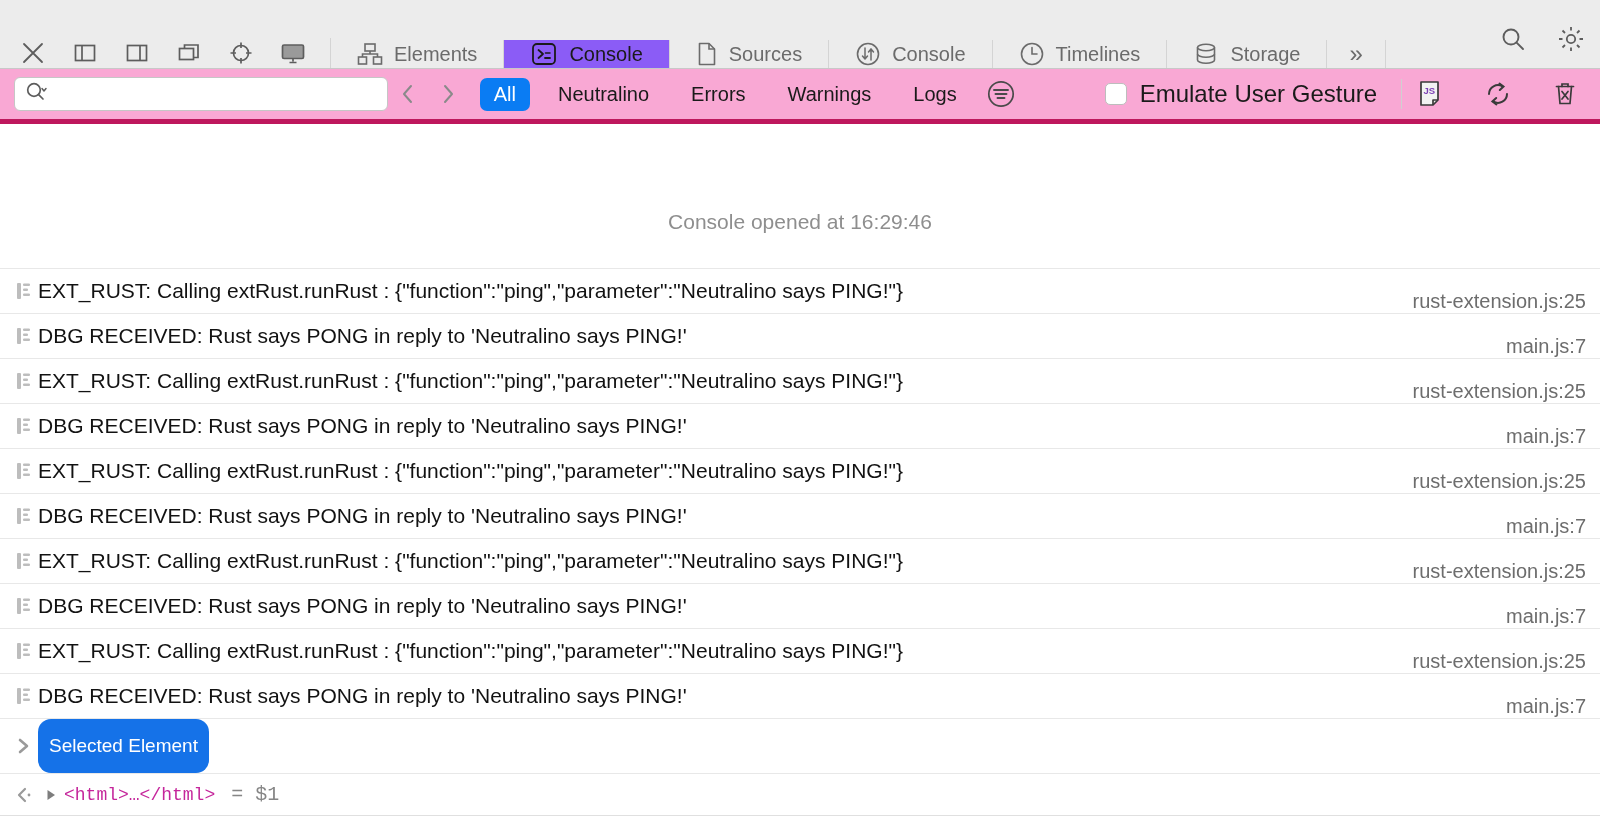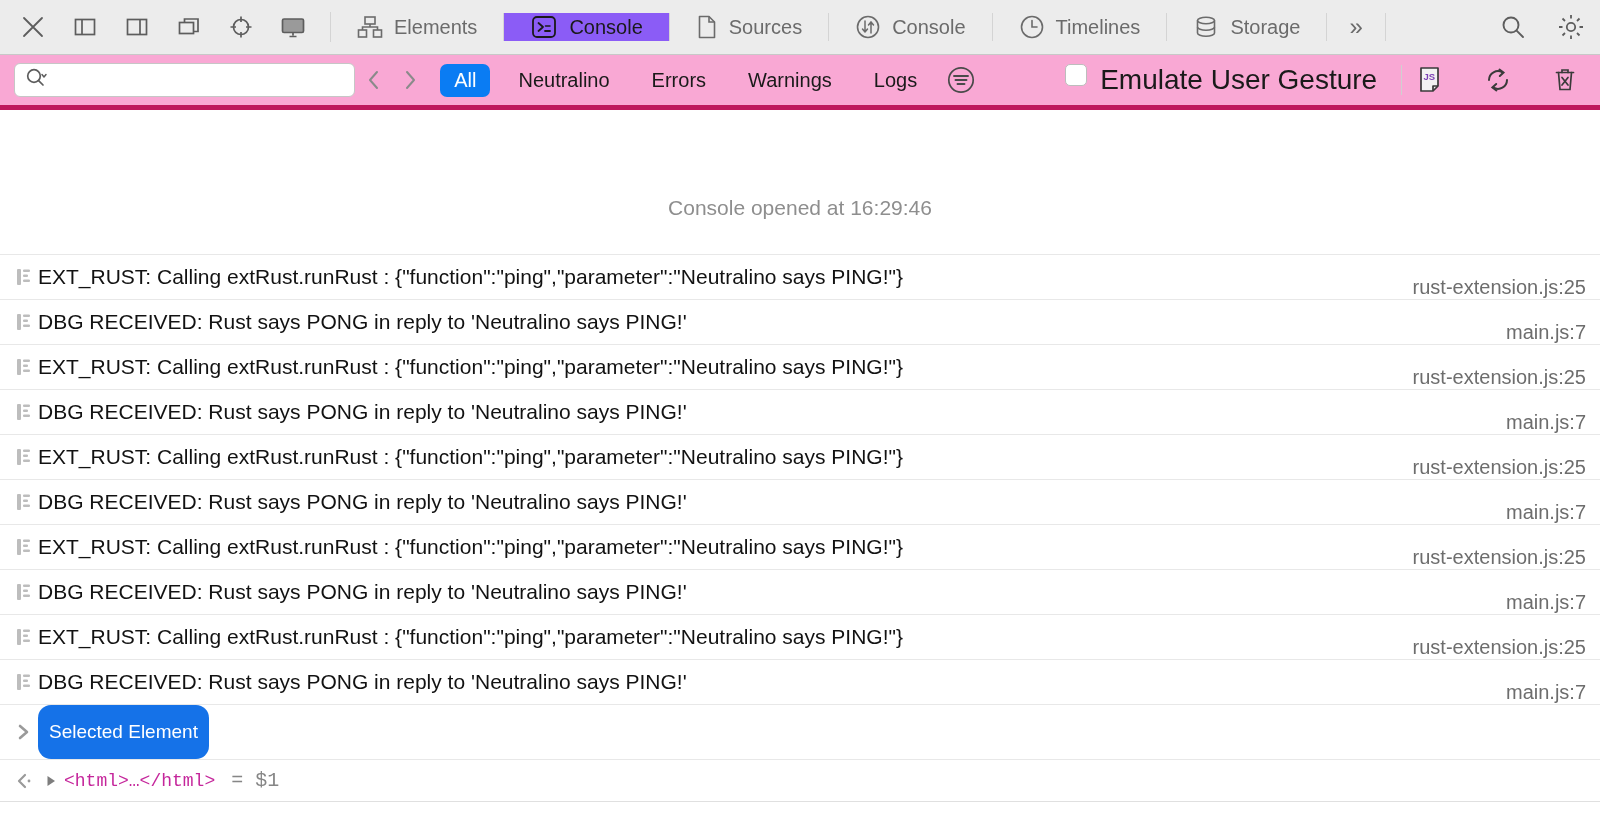--- a/index.html
+++ b/index.html
@@ -6,23 +6,23 @@
   html, body {
     width: 1600px; height: 822px;
     background: #ffffff;
     font-family: "Liberation Sans", sans-serif;
     -webkit-font-smoothing: antialiased;
     overflow: hidden;
   }
 
   
   .toolbar {
-    height: 55px;
+    height: 69px;
     display: flex;
-    align-items: center;
+    align-items: flex-end;
     background: #ececec;
     border-bottom: 1px solid #c8c8c8;
   }
   .tool-left {
     display: flex;
     align-items: center;
     gap: 22px;
     padding: 0 22px 0 18px;
     border-right: 1px solid #d4d4d4;
   }
@@ -93,23 +93,23 @@
     font-size: 20px;
     color: #1a1a1a;
     padding: 5px 14px;
     border-radius: 7px;
     margin: 0 2px;
     white-space: nowrap;
   }
   .pill.active { background: #0a7cf3; color: #ffffff; }
   .filtericon { margin-left: 12px; display: flex; align-items: center; color: #4a4a4a; }
   .emulate {
-    display: flex; gap: 13px;
+    display: flex; align-items: center; gap: 13px;
     margin-left: 88px;
-    font-size: 28px;
+    font-size: 24px;
     color: #1a1a1a;
     white-space: nowrap;
   }
   .chk {
     width: 22px; height: 22px;
     border: 1px solid #bdbdbd;
     border-radius: 5px;
     background: #fff;
   }
   .divider-v {

